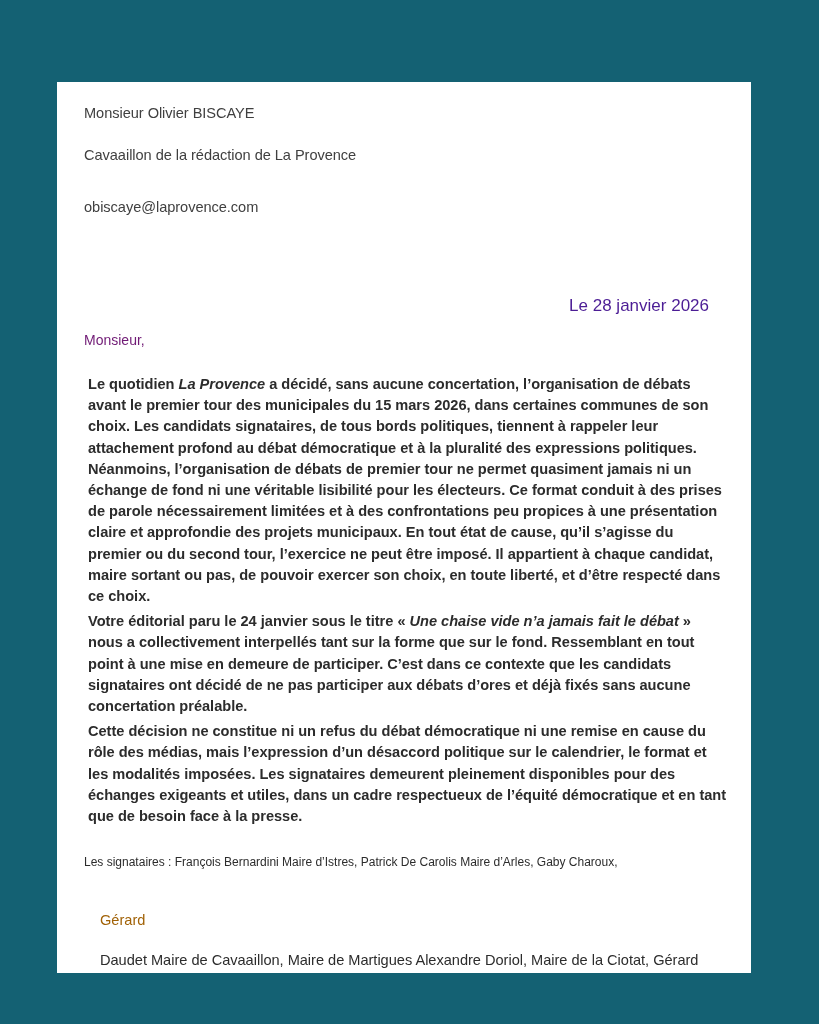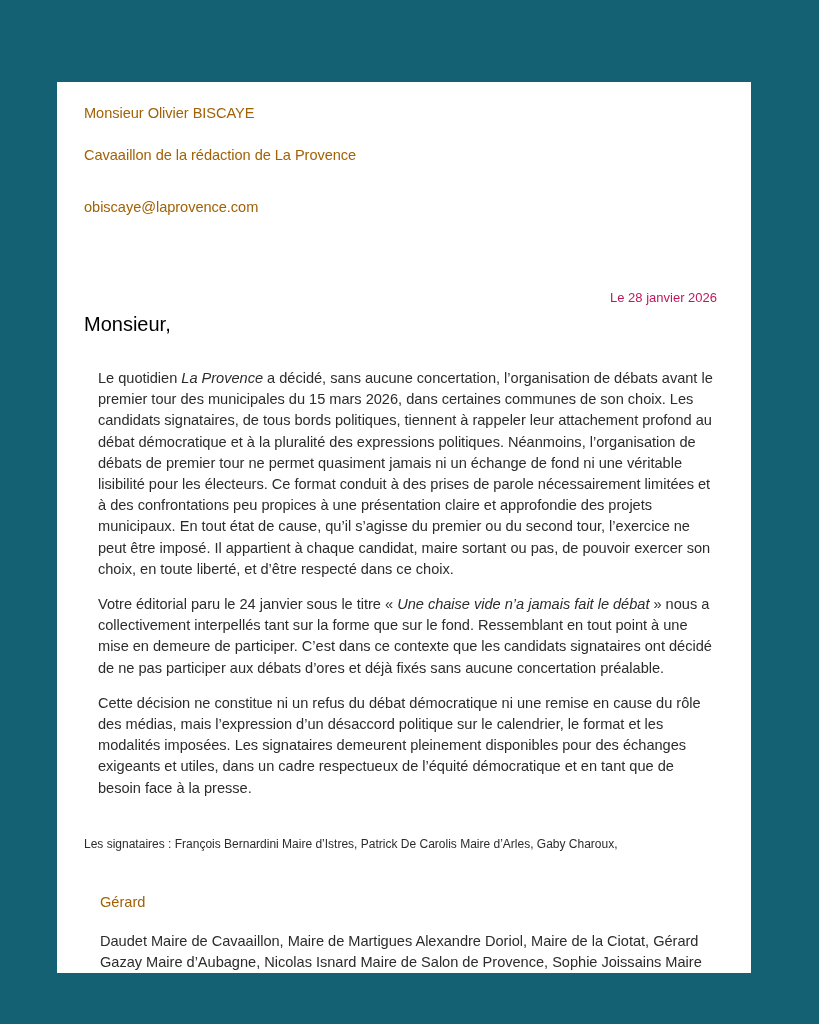--- a/index.html
+++ b/index.html
@@ -37,51 +37,52 @@
     left: 27px;
     top: 0;
     width: 649px;
   }
   .recipient-block {
     padding-top: 23px;
   }
   .recipient-line {
     font-size: 14.6px;
     line-height: 17px;
-    color: #a16207;
+    color: #404040;
     margin: 0 0 25px 0;
     letter-spacing: -0.05px;
   }
   .recipient-line:last-child {
     margin-bottom: 0;
     margin-top: 35px;
   }
   .date-line {
     text-align: right;
-    font-size: 13px;
+    font-size: 17px;
     line-height: 16px;
-    color: #be185d;
-    margin: 0;
+    color: #4c1d95;
+    margin: 8px;
     padding-top: 74px;
     padding-right: 16px;
   }
   .salutation {
-    font-size: 20px;
+    font-size: 14px;
     line-height: 21px;
-    color: #000000;
+    color: #701a75;
     margin: 0;
     padding-top: 8px;
   }
   .body-para {
     font-size: 14.6px;
     line-height: 21.2px;
     color: #2c2c2c;
-    margin: 14px;
+    margin: 4px;
     text-align: left;
     letter-spacing: -0.02px;
+    font-weight: bold;
   }
   .body-para.first-body {
     padding-top: 19px;
   }
   .signatories-intro {
     font-size: 12px;
     line-height: 21.2px;
     color: #2c2c2c;
     margin: 0;
     padding-top: 21px;

